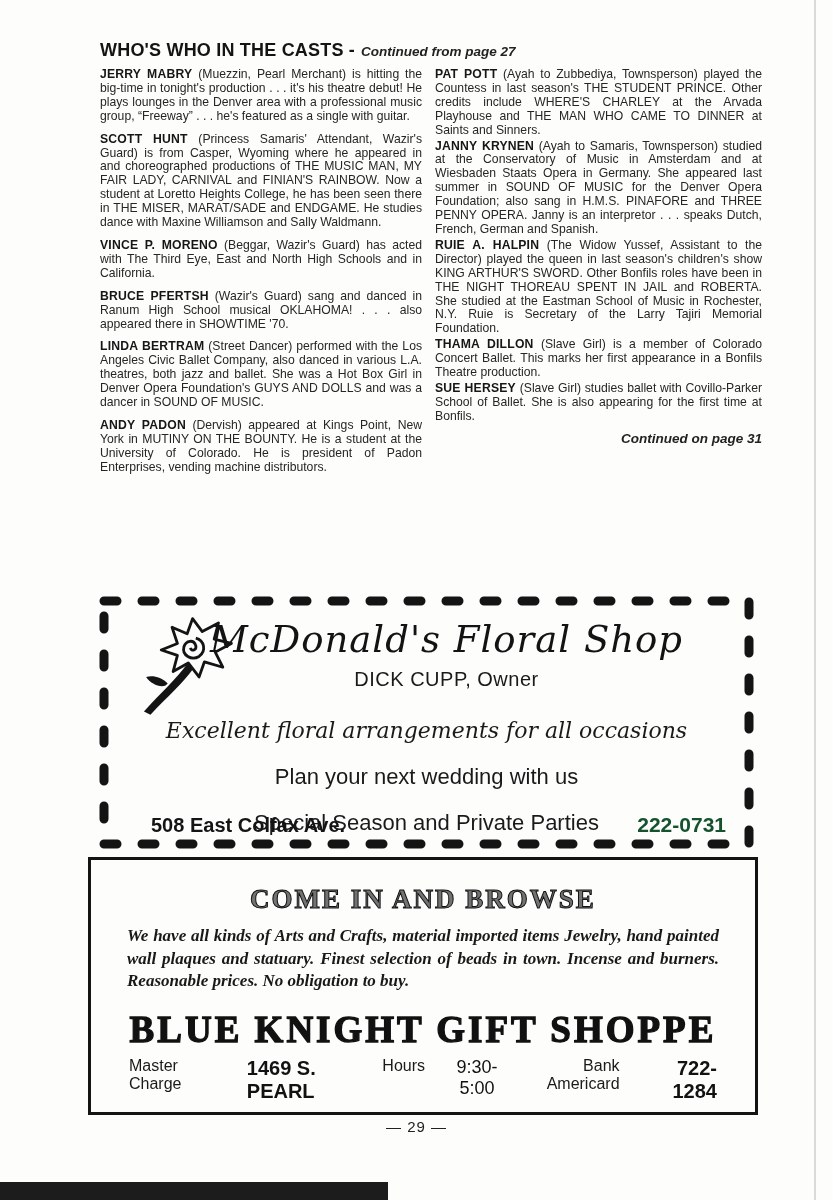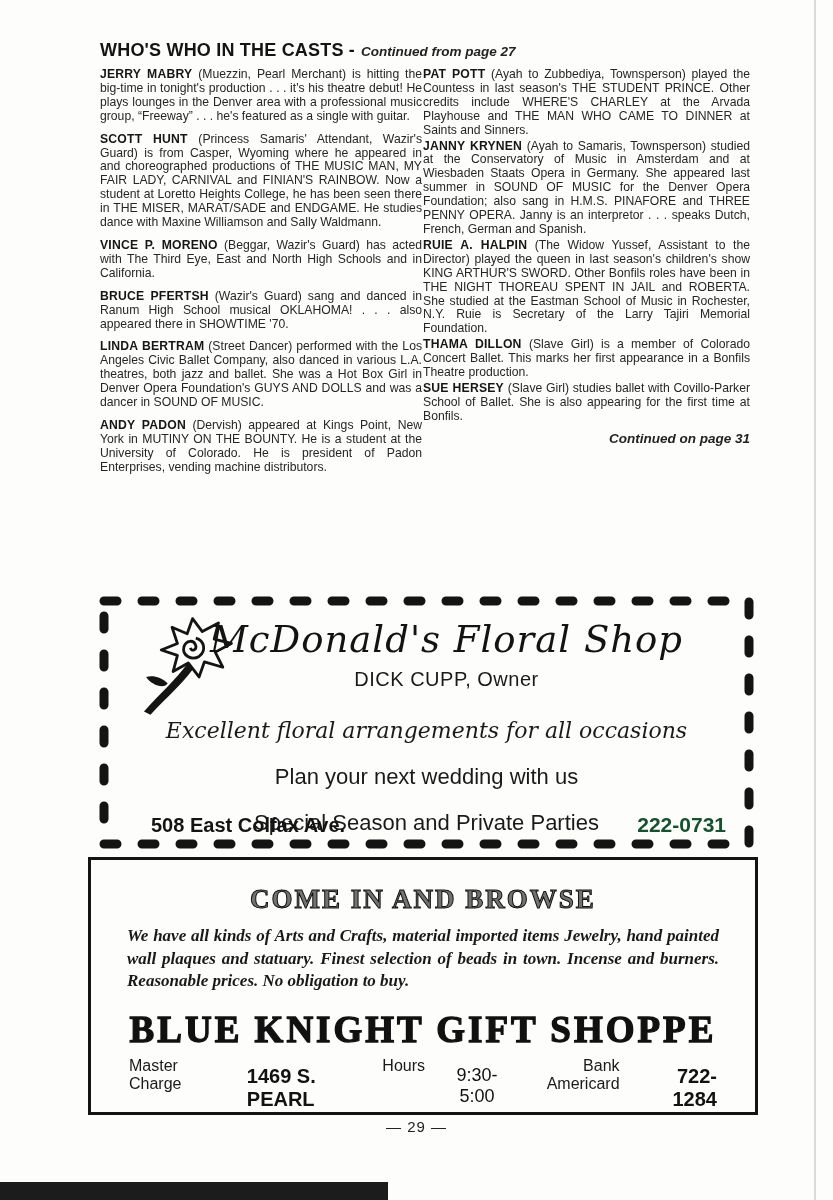--- a/index.html
+++ b/index.html
@@ -5,21 +5,21 @@
   html,body{margin:0;padding:0;}
   body{
     width:833px;height:1200px;position:relative;
     background:#fdfdfb;color:#1e1e1e;overflow:hidden;
     font-family:"Liberation Sans",sans-serif;
   }
   .content{position:absolute;left:100px;top:40px;width:662px;}
   .hdr{white-space:nowrap;}
   .hdr-title{font-size:18px;font-weight:bold;letter-spacing:.2px;color:#141414;}
   .hdr-cont{font-size:13.5px;font-style:italic;font-weight:600;margin-left:6px;color:#222;}
-  .cols{display:flex;gap:1px;margin-top:7px;}
+  .cols{display:flex;gap:13px;margin-top:7px;}
   .col{text-align:justify;font-size:12.2px;line-height:13.9px;color:#262626;}
   .col-left{width:322px;}
   .col-right{width:327px;}
   .bio{margin:0 0 9px 0;}
   .col-right .bio{margin:0 0 2px 0;}
   .bio-name{font-weight:bold;color:#161616;letter-spacing:.2px;}
   .cont-on{font-size:13.5px;font-style:italic;font-weight:600;text-align:right;margin-top:8px;color:#222;}
 
   
   .ad-floral{position:absolute;left:95px;top:592px;width:663px;height:261px;}
@@ -48,21 +48,21 @@
     font-family:"Liberation Serif",serif;font-weight:bold;font-style:italic;
     font-size:17px;line-height:1.33;color:#191919;}
   .gift-name{margin-top:15px;text-align:center;font-family:"Liberation Serif",serif;
     font-weight:bold;font-size:37px;letter-spacing:3px;color:#111;
     -webkit-text-stroke:1.3px #111;white-space:nowrap;}
   .gift-info{margin-top:6px;padding:0 38px;display:flex;justify-content:space-between;}
   .gift-col{display:flex;flex-direction:row;gap:17px;}
   .gift-col.c{text-align:center;}
   .gift-col.r{text-align:right;}
   .gift-label{font-size:16px;color:#1a1a1a;}
-  .gift-value{font-size:20px;font-weight:bold;color:#121212;margin-top:8px;}
+  .gift-value{font-size:20px;font-weight:bold;color:#121212;}
   .gift-col.c .gift-value{font-weight:normal;font-size:18px;}
 
   .pageno{position:absolute;left:0;top:1118px;width:833px;text-align:center;
     font-size:15px;color:#222;letter-spacing:1px;}
 
   
   .artifact-band{position:absolute;left:0;top:1182px;width:388px;height:18px;background:#1c1c1c;}
   .artifact-edge{position:absolute;left:814px;top:0;width:2px;height:1200px;background:#dadad6;}
 </style>
 </head>

